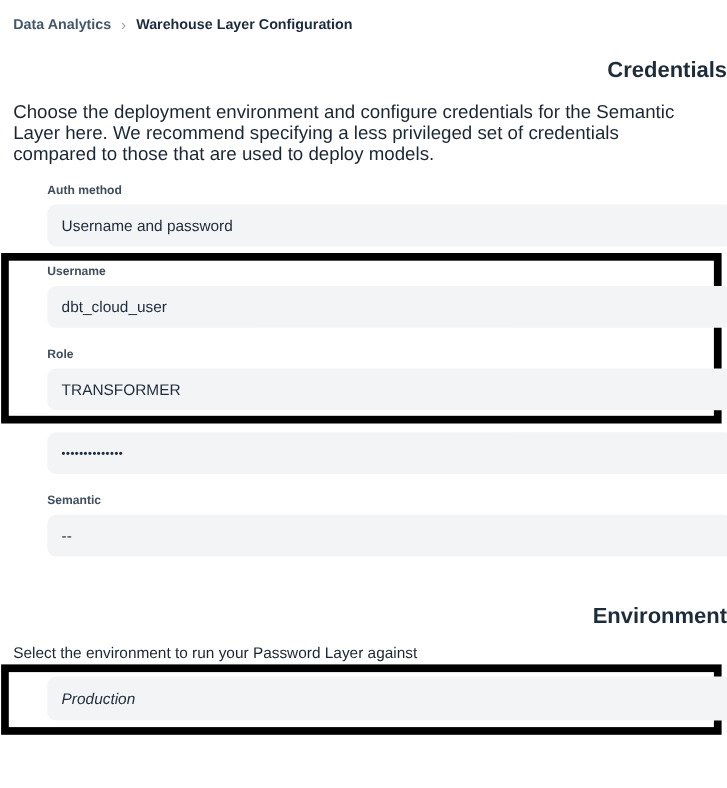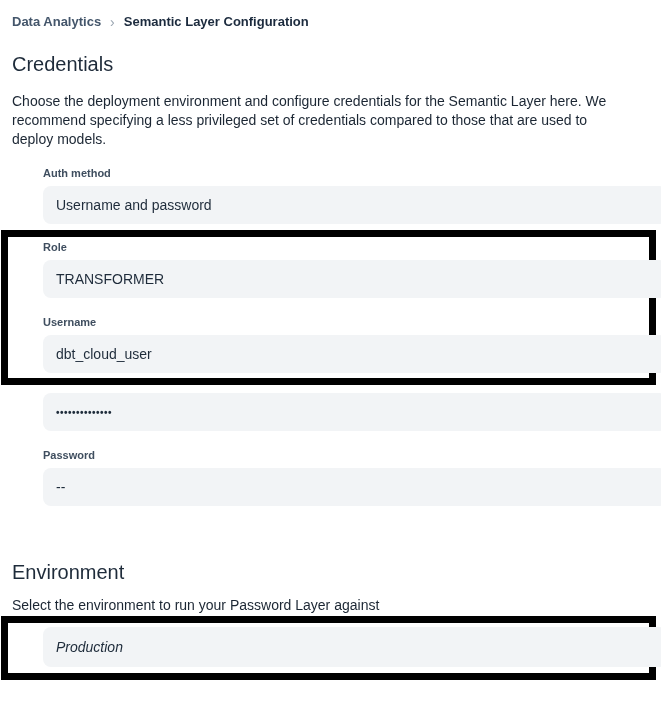--- a/index.html
+++ b/index.html
@@ -39,26 +39,27 @@
   }
   .crumb-link { color: var(--crumb); cursor: pointer; }
   .crumb-sep { color: var(--crumb-sep); font-size: 14px; font-weight: 400; }
   .crumb-current { color: var(--crumb-current); }
 
   
   .section-title {
     margin: 22px 0 0;
     font-size: 20px;
     line-height: 24px;
-    font-weight: 400;
+    font-weight: 700;
     color: var(--heading);
+    text-align: right;
   }
   .description {
     margin: 16px 0 0;
-    font-size: 14px;
+    font-size: 17px;
     line-height: 19px;
     color: var(--body-text);
     width: 614px;
   }
   .env-desc {
     margin: 15px 0 0;
     font-size: 14px;
     line-height: 13px;
     color: var(--body-text);
   }
@@ -99,59 +100,59 @@
     margin-top: 6px;
     padding: 4px 4px 5px 4px;
   }
   .highlight-box .field-group:first-child { margin-top: 0; }
   .highlight-box.env-box {
     margin-top: 4px;
     padding: 4px 4px 6px 4px;
   }
   .highlight-box.env-box .field { height: 40px; font-style: italic; }
 
-  .section-env { margin-top: 54px; }
+  .section-env { margin-top: 42px; }
 </style>
 </head>
 <body>
 
 <div class="page">
 
   <div class="breadcrumb">
     <span class="crumb-link">Data Analytics</span>
     <span class="crumb-sep">›</span>
-    <span class="crumb-current">Semantic Layer Configuration</span>
+    <span class="crumb-current">Warehouse Layer Configuration</span>
   </div>
 
   <h1 class="section-title">Credentials</h1>
 
   <p class="description">Choose the deployment environment and configure credentials for the Semantic Layer here. We recommend specifying a less privileged set of credentials compared to those that are used to deploy models.</p>
 
   <div class="field-group">
     <div class="field-label">Auth method</div>
     <div class="field">Username and password</div>
   </div>
 
   <div class="highlight-box">
     <div class="field-group">
+      <div class="field-label">Username</div>
+      <div class="field">dbt_cloud_user</div>
+    </div>
+    <div class="field-group">
       <div class="field-label">Role</div>
       <div class="field">TRANSFORMER</div>
-    </div>
-    <div class="field-group">
-      <div class="field-label">Username</div>
-      <div class="field">dbt_cloud_user</div>
     </div>
   </div>
 
   <div class="field-group tight">
     <div class="field masked">••••••••••••••</div>
   </div>
 
   <div class="field-group">
-    <div class="field-label">Password</div>
+    <div class="field-label">Semantic</div>
     <div class="field">--</div>
   </div>
 
   <h1 class="section-title section-env">Environment</h1>
 
   <p class="env-desc">Select the environment to run your Password Layer against</p>
 
   <div class="highlight-box env-box">
     <div class="field-group" style="margin-top:0">
       <div class="field">Production</div>

